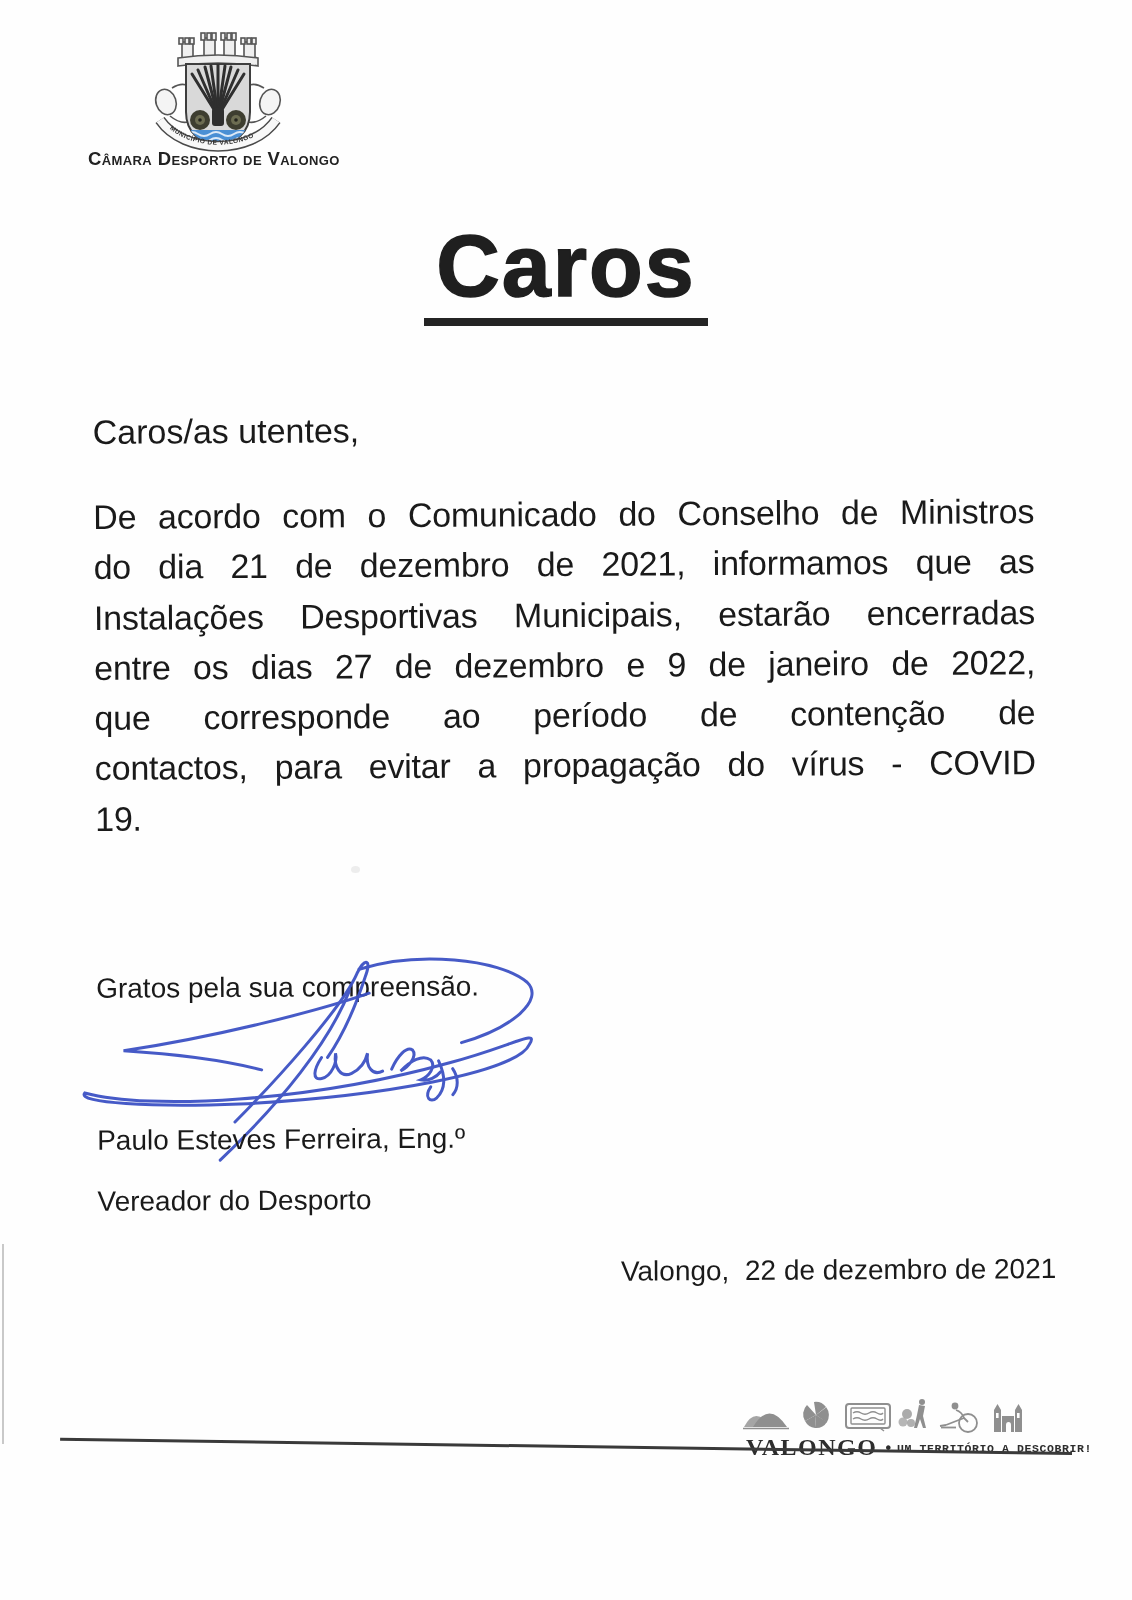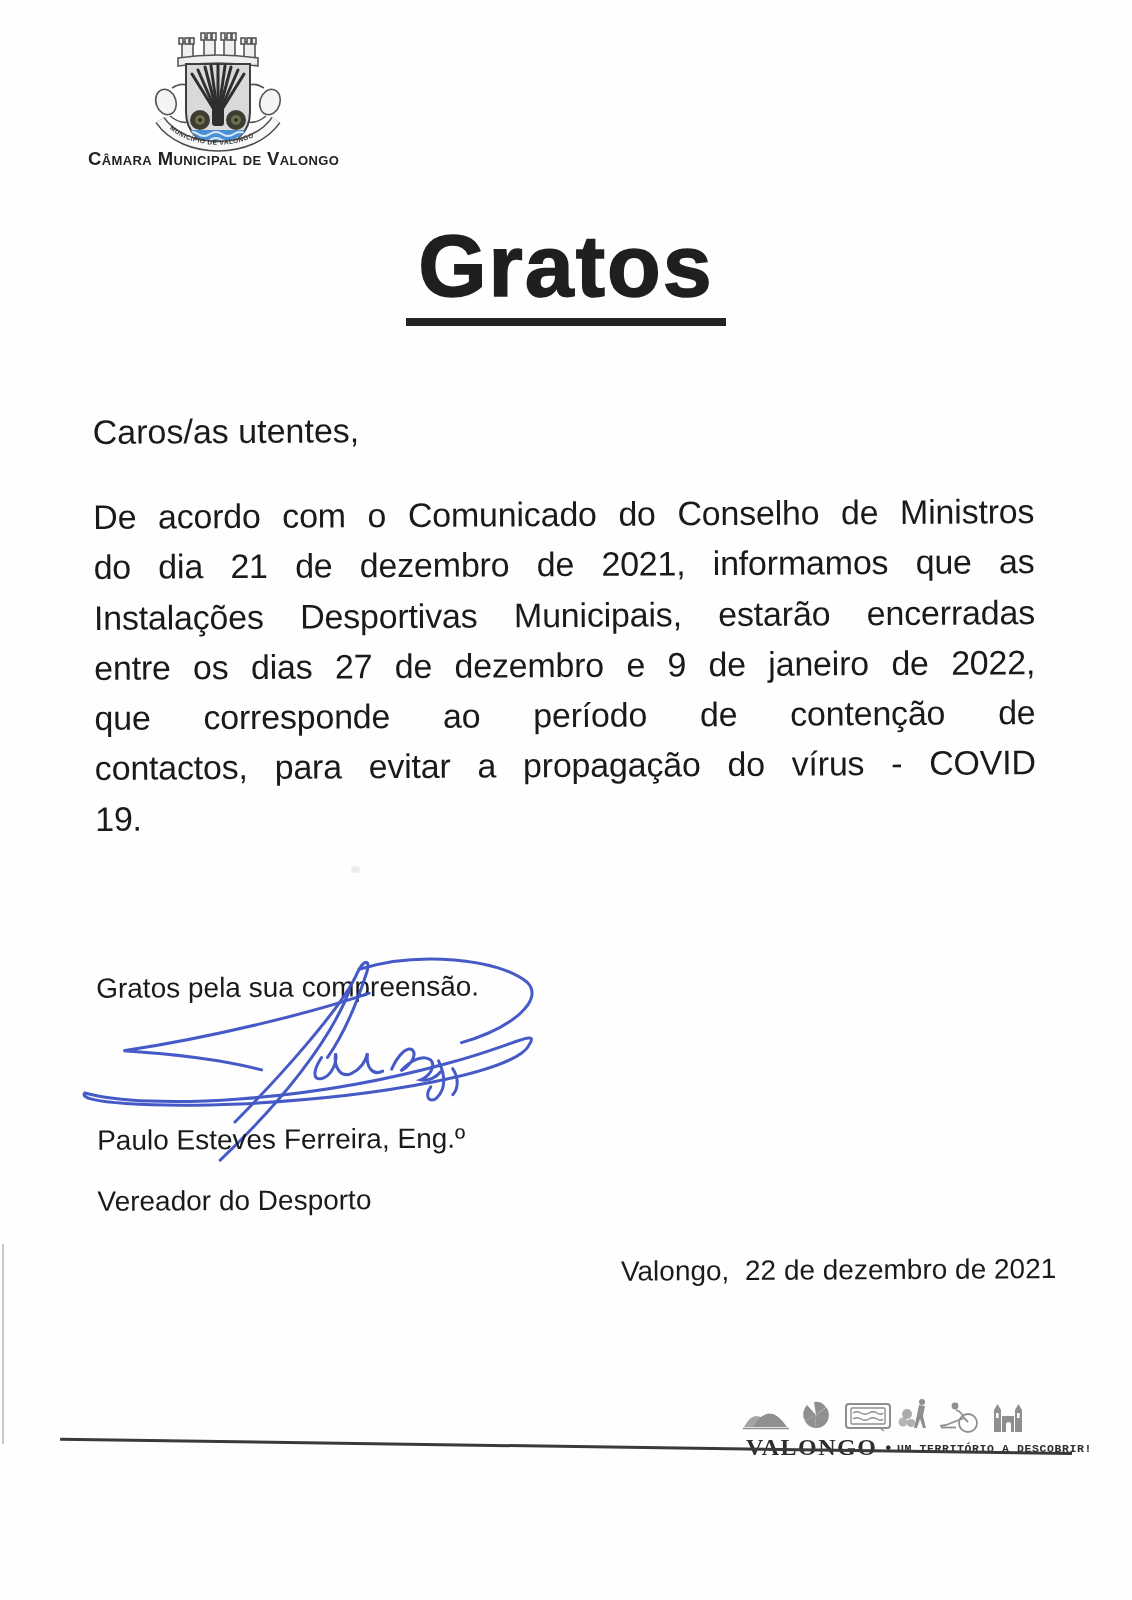--- a/index.html
+++ b/index.html
@@ -125,24 +125,24 @@
     <path d="M12,96 C36,131 104,131 128,96" stroke="#4a4a4a" stroke-width="11" fill="none"></path>
     <path d="M12,96 C36,131 104,131 128,96" stroke="#f8f8f8" stroke-width="8" fill="none"></path>
     <defs>
         <path id="bannerPath" d="M16,99 C40,128 100,128 124,99"></path>
       </defs>
     <text font-size="6.5" font-weight="bold" fill="#333" letter-spacing="0.5">
       <textPath href="#bannerPath" startOffset="8">MUNICÍPIO DE VALONGO</textPath>
     </text>
   </svg>
 
-  <div class="crest-caption">Câmara Municipal de Valongo</div>
+  <div class="crest-caption">Câmara Desporto de Valongo</div>
 
   <div class="title-wrap">
-    <span class="title">Gratos</span>
+    <span class="title">Caros</span>
   </div>
 
   <div class="content">
 
     <div class="salutation">Caros/as utentes,</div>
 
     <div class="body-par">
       <div class="line">De acordo com o Comunicado do Conselho de Ministros</div>
       <div class="line">do dia 21 de dezembro de 2021, informamos que as</div>
       <div class="line">Instalações Desportivas Municipais, estarão encerradas</div>

